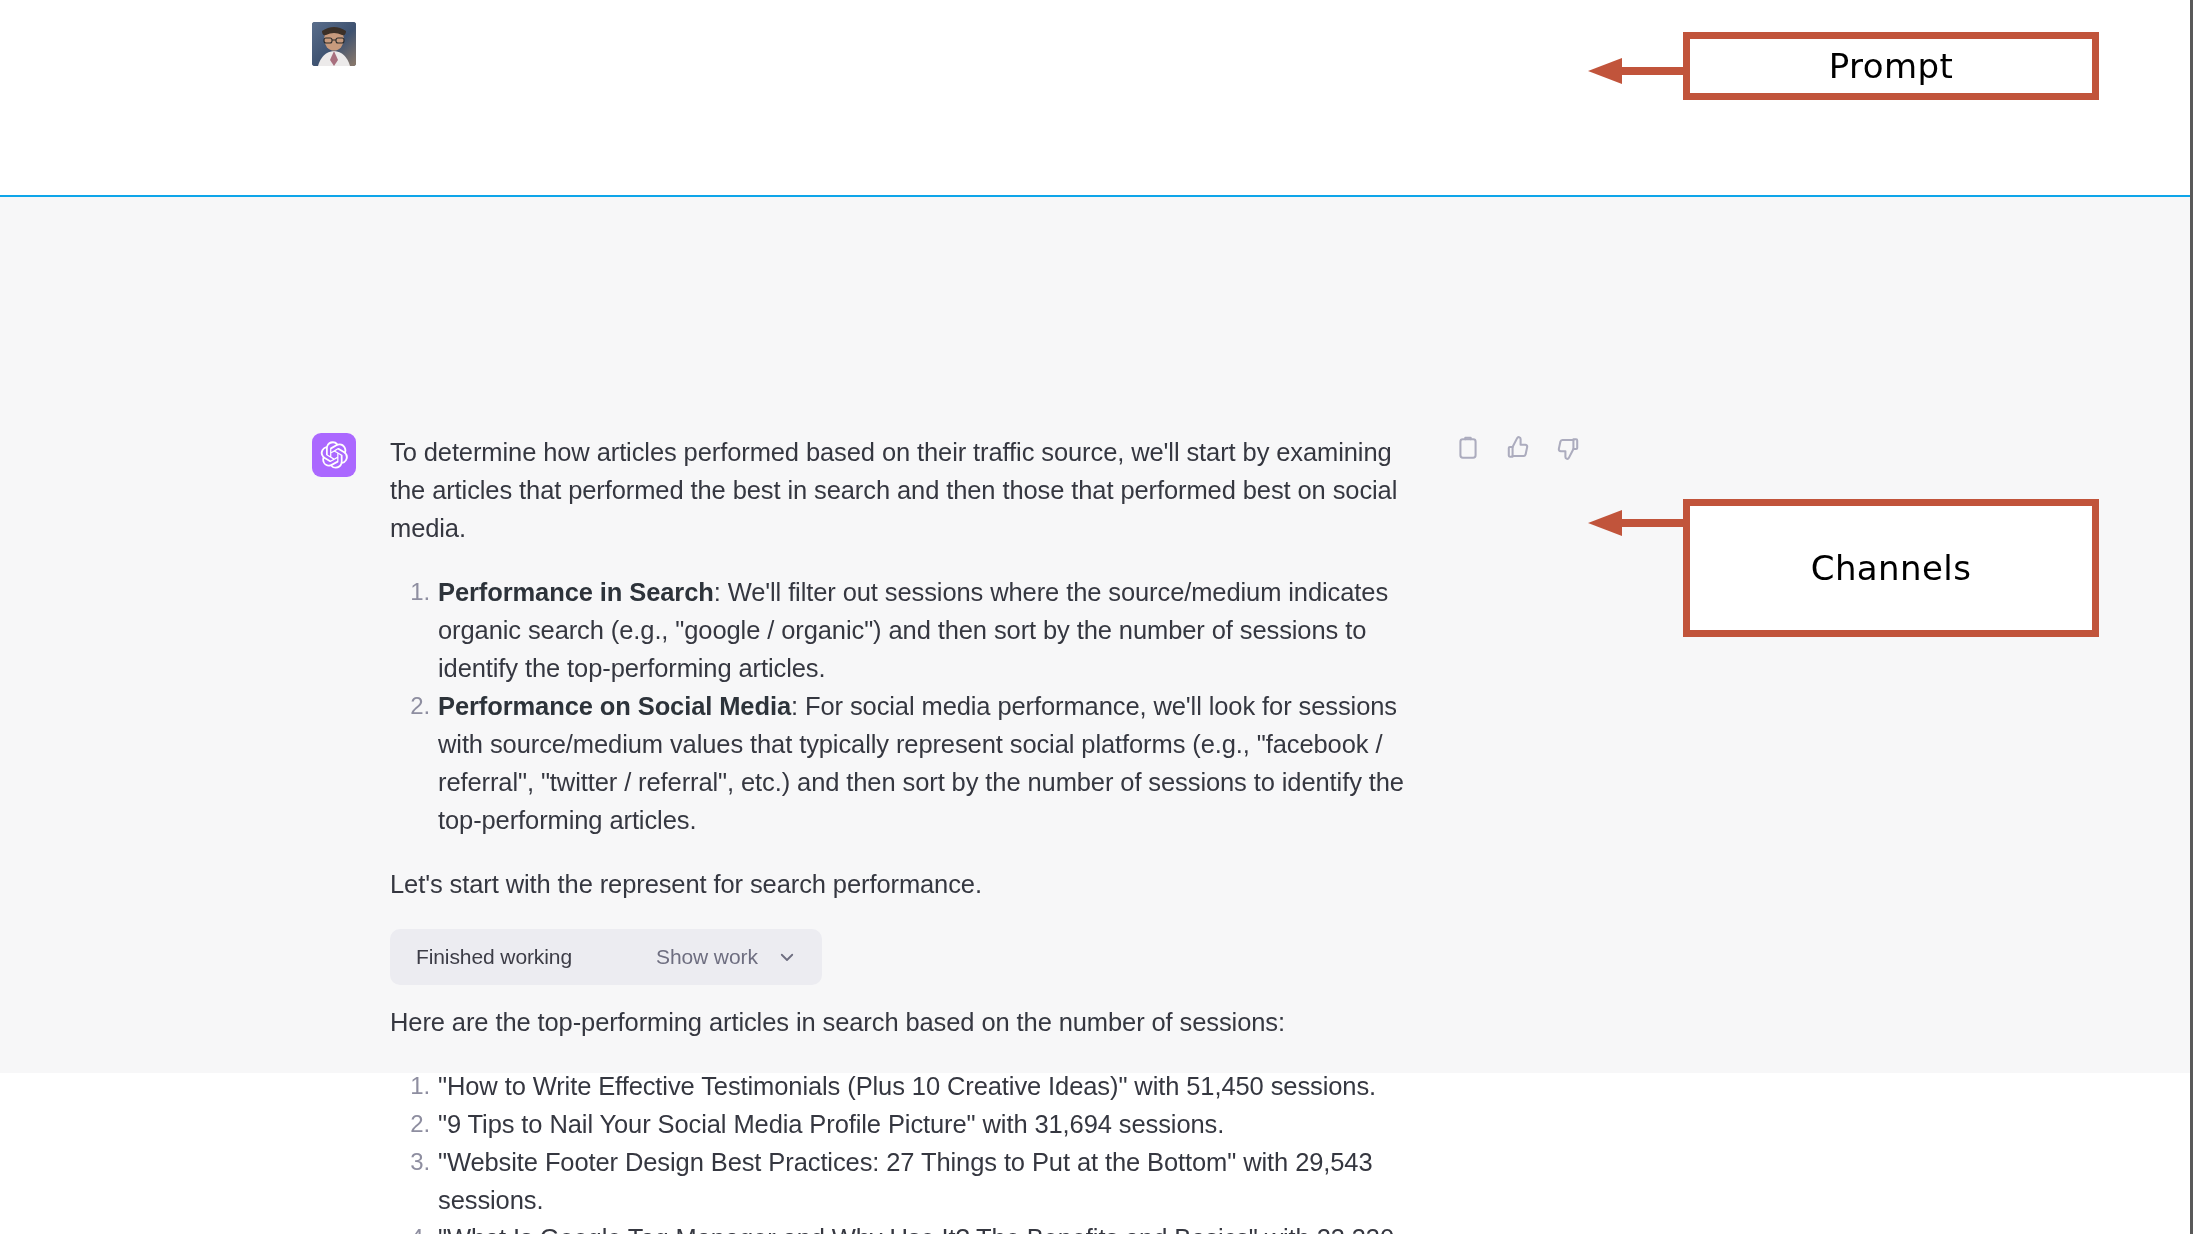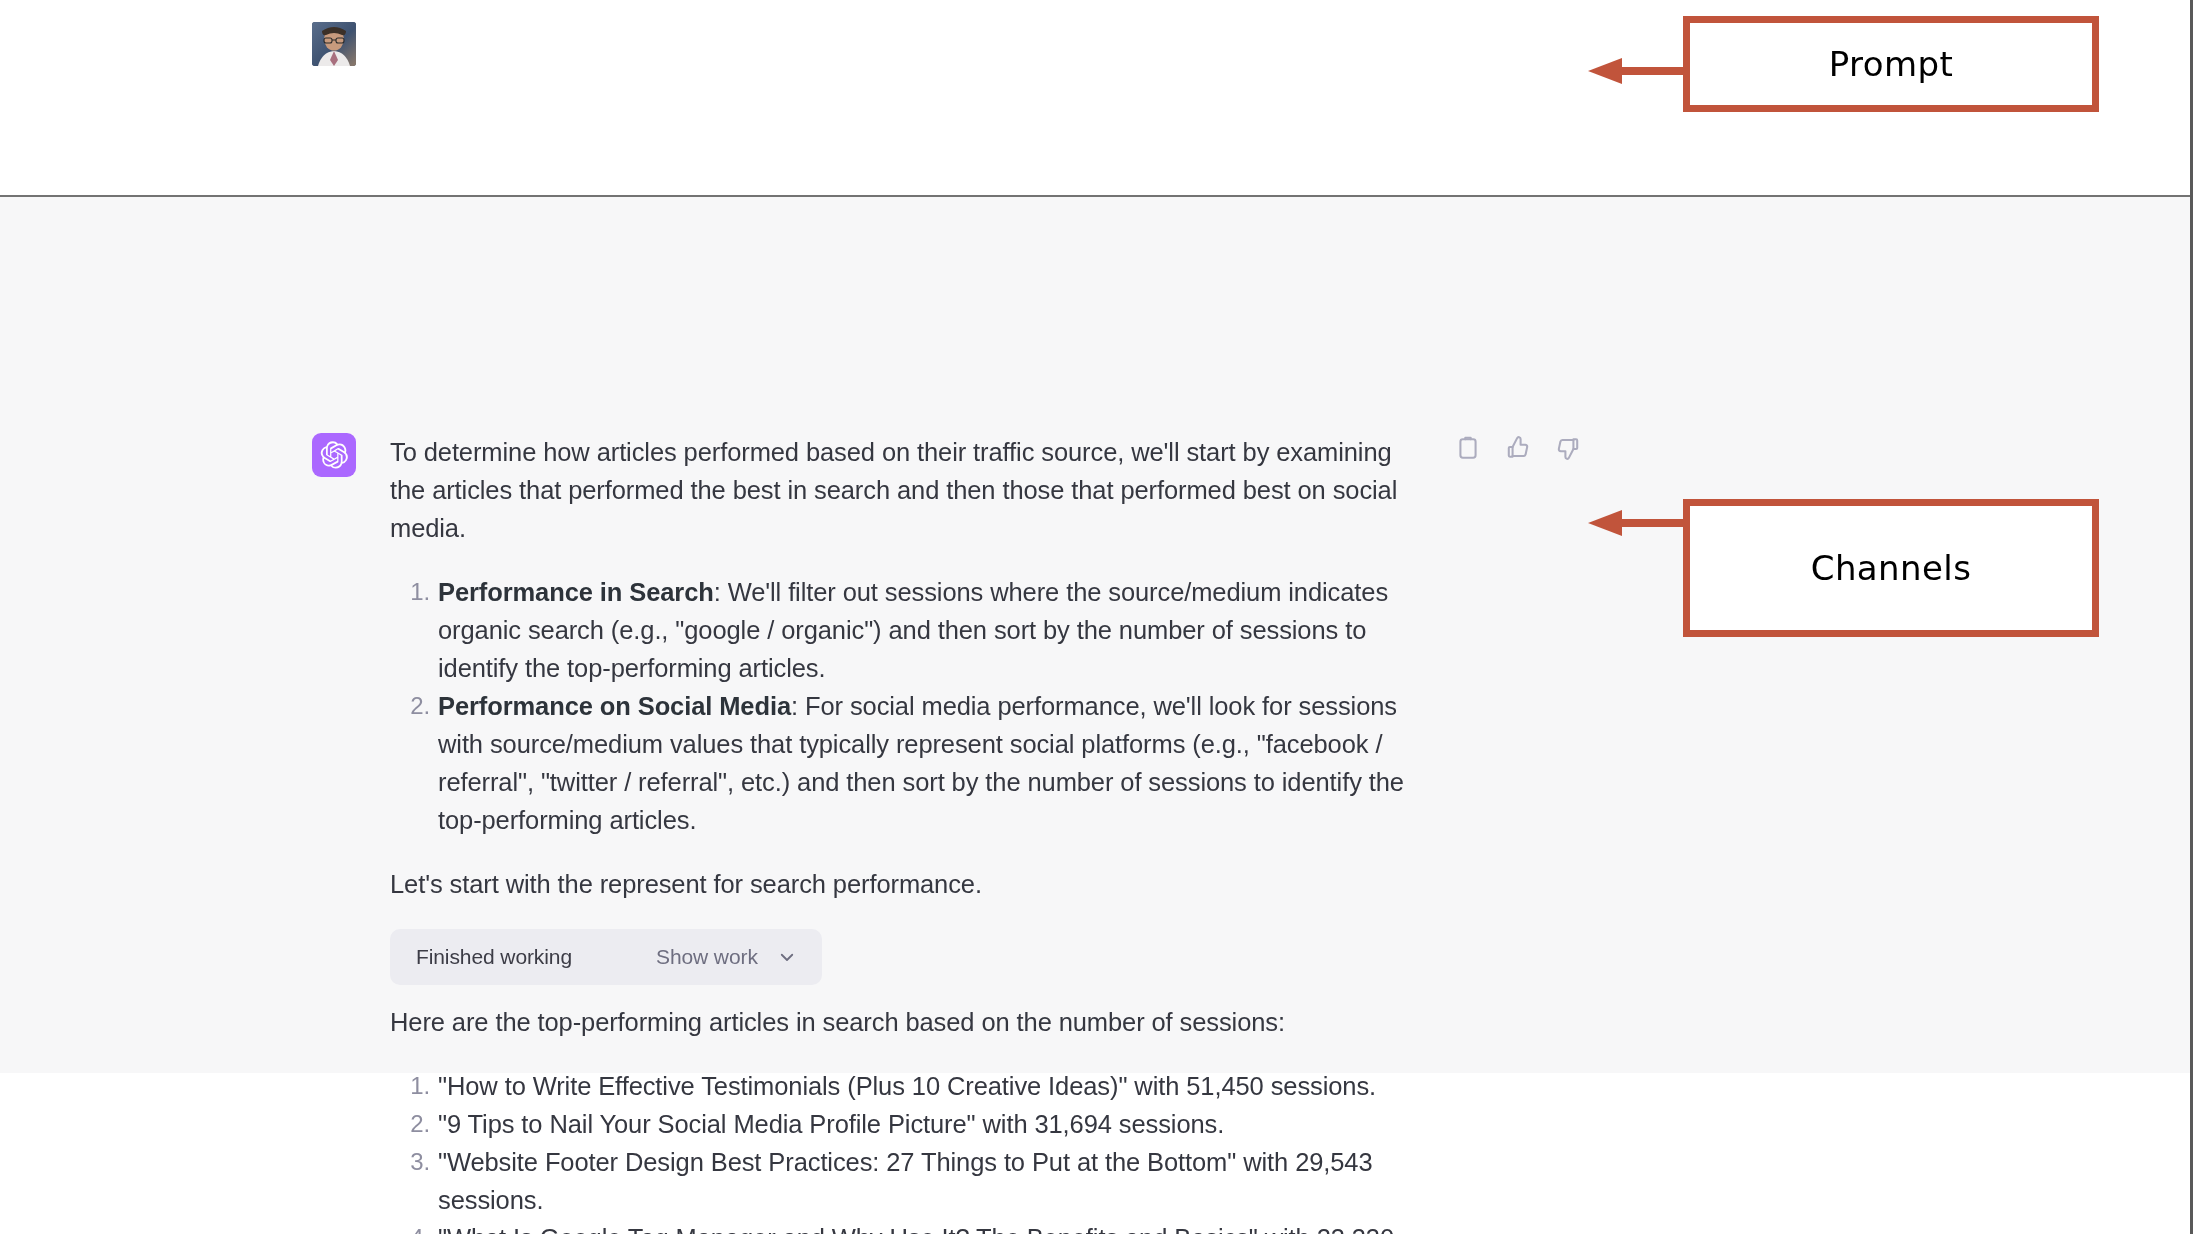--- a/index.html
+++ b/index.html
@@ -26,21 +26,21 @@
     position: relative;
     width: 100%;
     box-sizing: border-box;
   }
   .turn-user {
     background: #ffffff;
     height: 195px;
   }
   .turn-assistant {
     background: #f7f7f8;
-    border-top: 2px solid #737373;
+    border-top: 2px solid #0ea5e9;
     height: 878px;
   }
 
   
   .avatar {
     position: absolute;
     left: 312px;
     width: 44px;
     height: 44px;
     box-sizing: border-box;
@@ -165,21 +165,21 @@
     justify-content: center;
     box-sizing: border-box;
   }
   .callout-label {
     font-family: "DejaVu Sans", "Liberation Sans", sans-serif;
     font-size: 34px;
     color: #000000;
     letter-spacing: 0.4px;
     white-space: nowrap;
   }
-  .callout-prompt   { left: 1683px; top: 16px;  width: 416px; height: 96px; }
+  .callout-prompt   { left: 1683px; top: 32px;  width: 416px; height: 68px; }
   .callout-channels { left: 1683px; top: 455px; width: 416px; height: 138px; margin-top: 44px; }
 
   .arrow {
     position: absolute;
     display: block;
   }
   .arrow-prompt   { left: 1588px; top: 56px;  width: 100px; height: 30px; }
   .arrow-channels { left: 1588px; top: 508px; width: 100px; height: 30px; }
 </style>
 </head>

